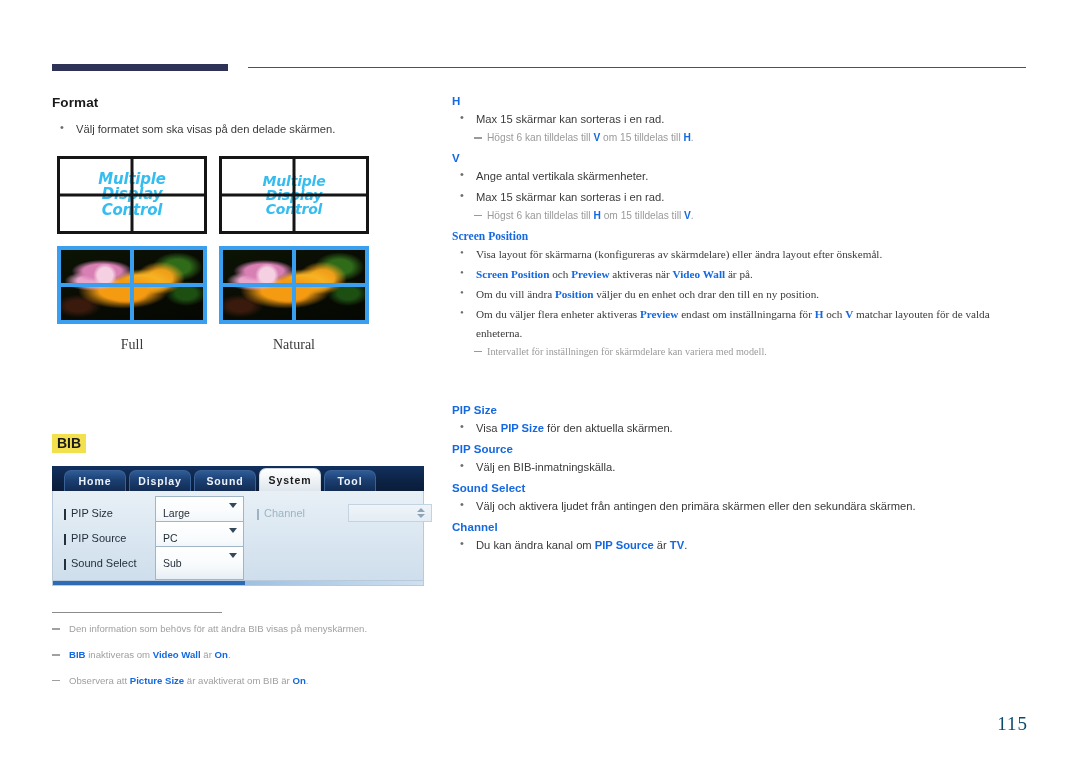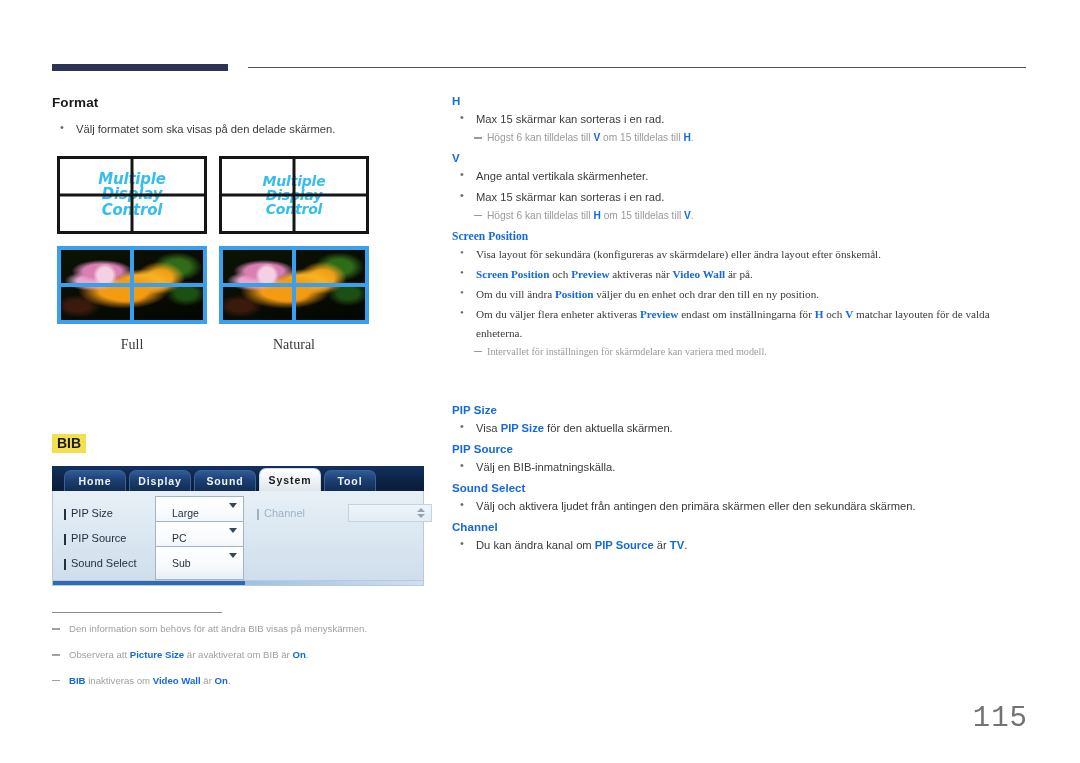--- a/index.html
+++ b/index.html
@@ -204,21 +204,21 @@
     width:2px; height:11px; background:#24313d;
   }
   .osd-lbl.dim { color:#9fb3c4; }
   .osd-lbl.dim:before { background:#9fb3c4; }
 
   .osd-sel {
     position:relative; width:89px; height:34px;
     background:linear-gradient(180deg,#ffffff 0%,#f7fafc 60%,#e7eef4 100%);
     border:1px solid #9fb6c8;
     display:flex; align-items:center;
-    padding-left:16px; font-size:10.5px; color:#1f2b36;
+    padding-left:7px; font-size:10.5px; color:#1f2b36;
   }
   .osd-sel .caret {
     position:absolute; right:6px; top:6px;
     width:0; height:0;
     border-left:4px solid transparent; border-right:4px solid transparent;
     border-top:5px solid #35485a;
   }
   .osd-spin {
     position:relative; width:84px; height:18px;
     background:linear-gradient(180deg,#eef4f9 0%,#e4edf4 100%);
@@ -233,22 +233,22 @@
 
   .osd-foot {
     height:5px;
     background:linear-gradient(90deg,#2f6ab5 0%,#2f6ab5 52%,#9fc0e2 52%,#cfe0f1 100%);
     border:1px solid #b9cbdb; border-top:none;
   }
 
   
   .page-num {
     position:absolute; right:52px; bottom:28px;
-    font-size:29px; color:#737373; letter-spacing:1px;
-    font-family:Liberation Mono, monospace;
+    font-size:19px; color:#0c4a6e; letter-spacing:1px;
+    font-family:Liberation Serif, serif;
   }
 </style>
 </head>
 <body>
 
 <div class="page">
 
   <div class="header-rule">
     <div class="thick"></div>
     <div class="thin"></div>
@@ -355,22 +355,22 @@
           </div>
         </div>
       </div>
 
       <div class="osd-foot"></div>
     </div>
 
     <div style="margin-top:26px;">
       <div class="foot-rule"></div>
       <div class="foot">Den information som behövs för att ändra BIB visas på menyskärmen.</div>
+      <div class="foot"><b>BIB</b> inaktiveras om <b>Video Wall</b> är <b>On</b>.</div>
       <div class="foot">Observera att <b>Picture Size</b> är avaktiverat om BIB är <b>On</b>.</div>
-      <div class="foot"><b>BIB</b> inaktiveras om <b>Video Wall</b> är <b>On</b>.</div>
     </div>
 
   </div>
 
   <div class="col-right">
       <div style="margin-bottom: 6px;">
         <div class="blue-head">H</div>
         <ul class="bl">
           <li>Max 15 skärmar kan sorteras i en rad.</li>
         </ul>
@@ -380,21 +380,21 @@
         <div class="blue-head">V</div>
         <ul class="bl">
           <li>Ange antal vertikala skärmenheter.</li>
           <li>Max 15 skärmar kan sorteras i en rad.</li>
         </ul>
         <div class="note">Högst 6 kan tilldelas till <b>H</b> om 15 tilldelas till <b>V</b>.</div>
       </div>
       <div style="margin-bottom: 44px; font-family: Liberation Serif, serif;">
         <div class="blue-head">Screen Position</div>
         <ul class="bl">
-          <li>Visa layout för sekundära (konfigureras av skärmdelare) eller ändra layout efter önskemål.</li>
+          <li>Visa layout för skärmarna (konfigureras av skärmdelare) eller ändra layout efter önskemål.</li>
           <li><b>Screen Position</b> och <b>Preview</b> aktiveras när <b>Video Wall</b> är på.</li>
           <li>Om du vill ändra <b>Position</b> väljer du en enhet och drar den till en ny position.</li>
           <li>Om du väljer flera enheter aktiveras <b>Preview</b> endast om inställningarna för <b>H</b> och <b>V</b> matchar layouten för de valda enheterna.</li>
         </ul>
         <div class="note">Intervallet för inställningen för skärmdelare kan variera med modell.</div>
       </div>
       <div style="margin-bottom: 6px;">
         <div class="blue-head">PIP Size</div>
         <ul class="bl">
           <li>Visa <b>PIP Size</b> för den aktuella skärmen.</li>

